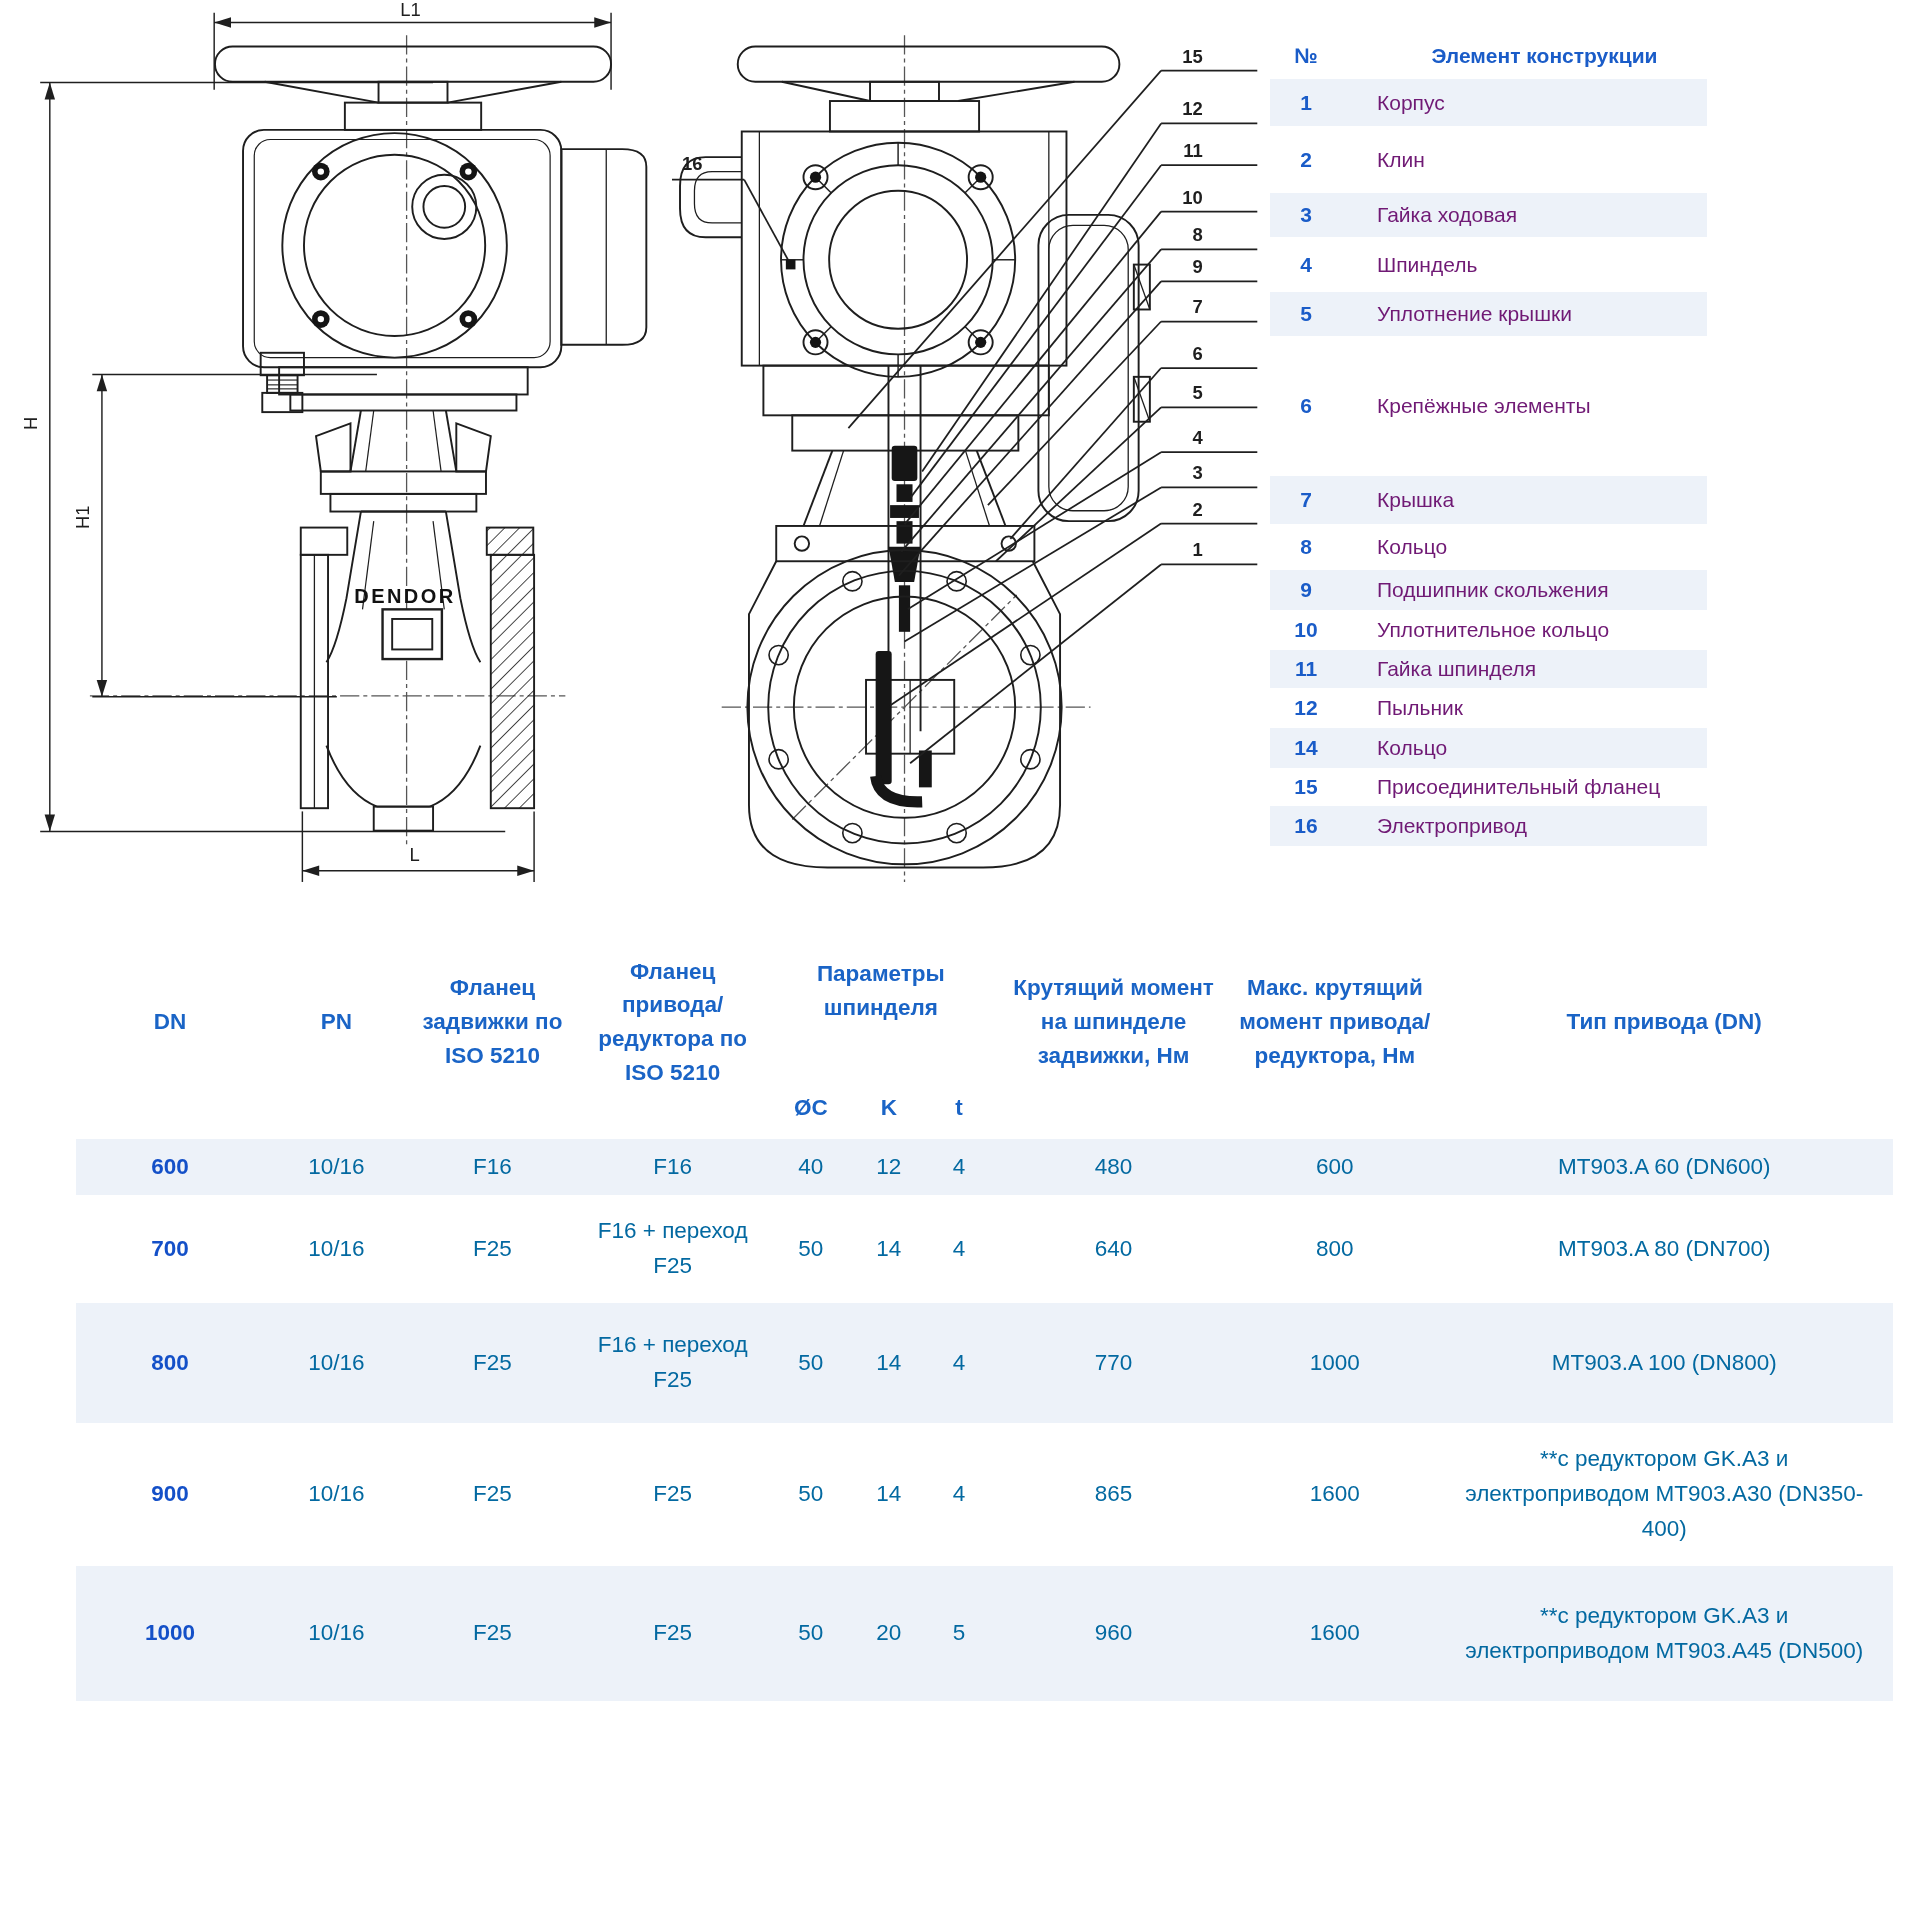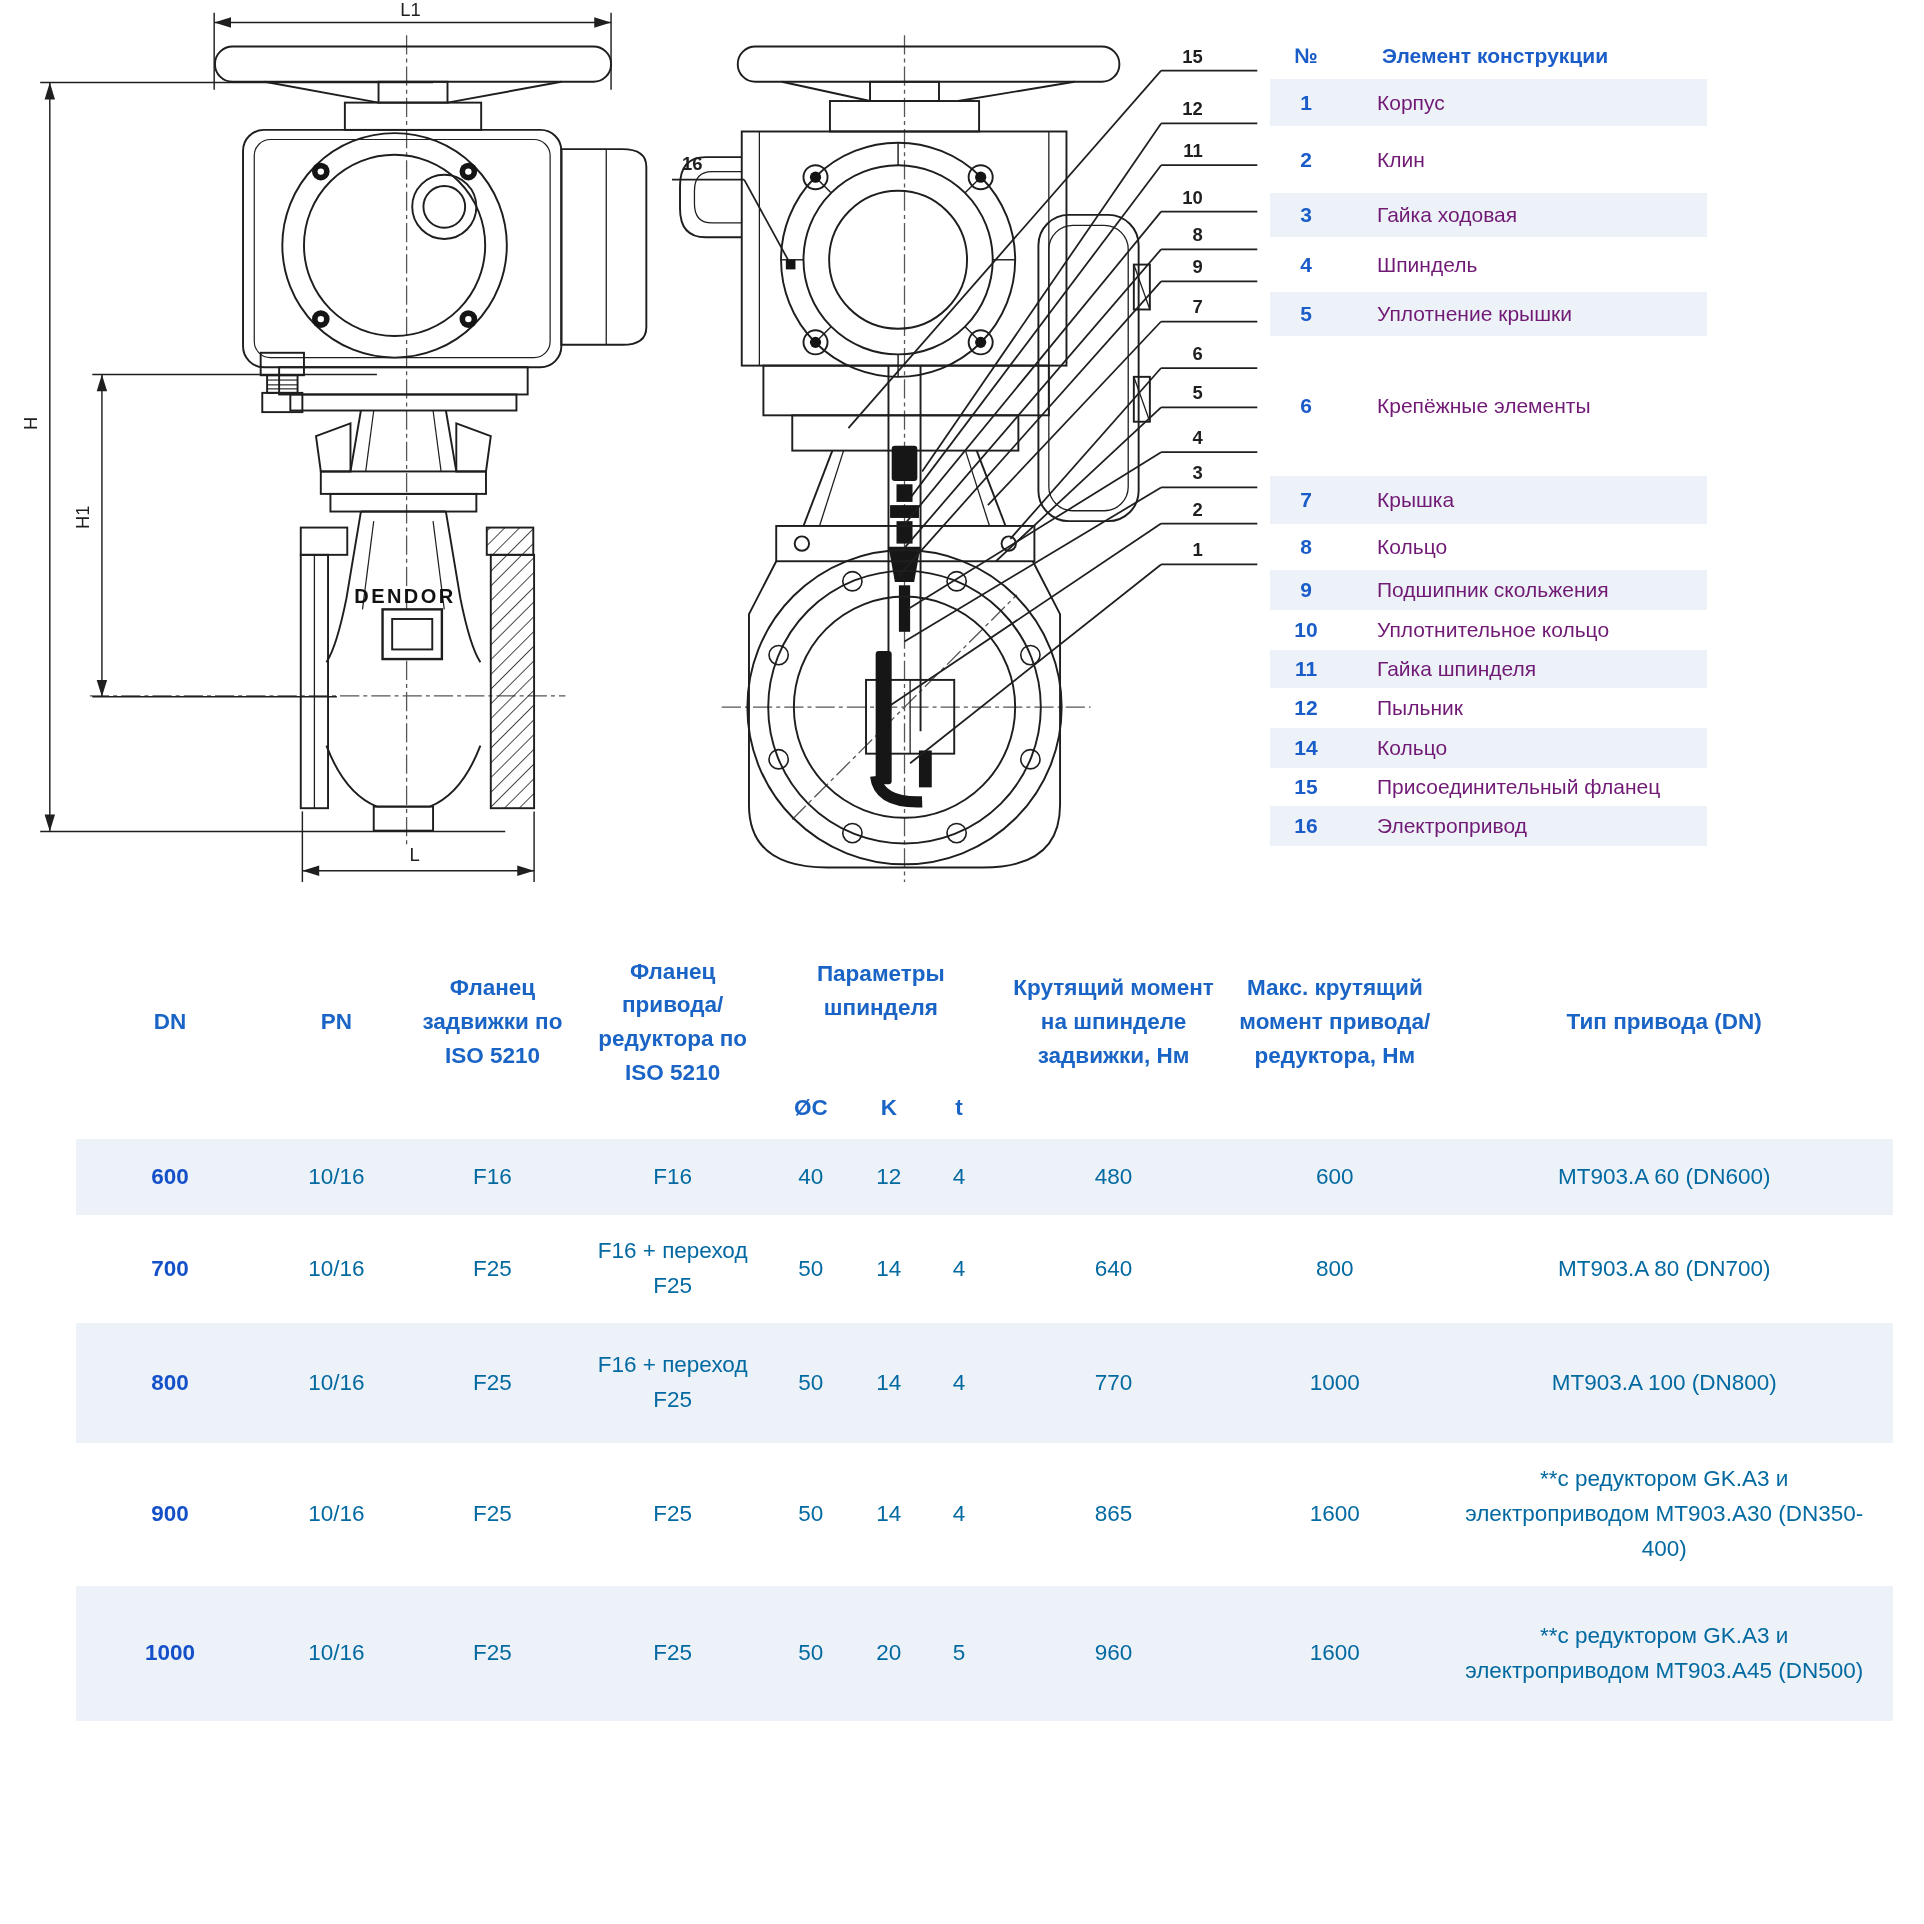--- a/index.html
+++ b/index.html
@@ -9,21 +9,21 @@
   }
   
   svg.drawing{position:absolute;left:0;top:0;width:1259px;height:898px;}
   .callout{font:600 23px "Liberation Sans","DejaVu Sans",sans-serif;fill:#1f1f1f;}
   .dim{font:400 23px "Liberation Sans","DejaVu Sans",sans-serif;fill:#1f1f1f;}
   .brand{font:700 25px "Liberation Sans","DejaVu Sans",sans-serif;fill:#111;letter-spacing:3px;}
   
   .legend{position:absolute;left:1270px;top:32px;width:437px;font-size:21px;}
   .legend-header{display:flex;height:47px;align-items:center;font-weight:700;color:#1a5cc8;}
   .legend-header .lnum{width:72px;text-align:center;}
-  .legend-header .lname{flex:1;padding-left:40px;}
+  .legend-header .lname{flex:1;text-align:center;padding-left:40px;}
   .lrows .lrow{display:flex;align-items:center;height:40px;}
   .lrows .lrow:nth-child(odd){background:#edf2f9;}
   .lrows .lrow:nth-child(1){height:47px;}
   .lrows .lrow:nth-child(2){height:67px;}
   .lrows .lrow:nth-child(3){height:44px;}
   .lrows .lrow:nth-child(4){height:55px;}
   .lrows .lrow:nth-child(5){height:44px;}
   .lrows .lrow:nth-child(6){height:140px;}
   .lrows .lrow:nth-child(7){height:48px;}
   .lrows .lrow:nth-child(8){height:46px;}
@@ -36,21 +36,21 @@
     position:absolute;left:76px;top:905px;width:1817px;
     border-collapse:collapse;table-layout:fixed;font-size:22.5px;
   }
   table.spec th{font-weight:700;color:#1a64c6;text-align:center;line-height:1.5;vertical-align:middle;padding:0 4.8px;}
   table.spec thead tr.main{height:172px;}
   table.spec thead tr.sub{height:62px;}
   table.spec td{text-align:center;vertical-align:middle;color:#0369a1;line-height:1.55;padding:0 4.8px;}
   table.spec td.dn{font-weight:700;color:#1450c8;}
   table.spec td.type{padding:0 24px;}
   table.spec tbody tr:nth-child(odd){background:#edf2f9;}
-  table.spec tbody tr:nth-child(1){height:76px;}
+  table.spec tbody tr:nth-child(1){height:56px;}
   table.spec tbody tr:nth-child(2){height:108px;}
   table.spec tbody tr:nth-child(3){height:120px;}
   table.spec tbody tr:nth-child(4){height:143px;}
   table.spec tbody tr:nth-child(5){height:135px;}
 </style>
 </head>
 <body>
 
 <div class="page">
 

